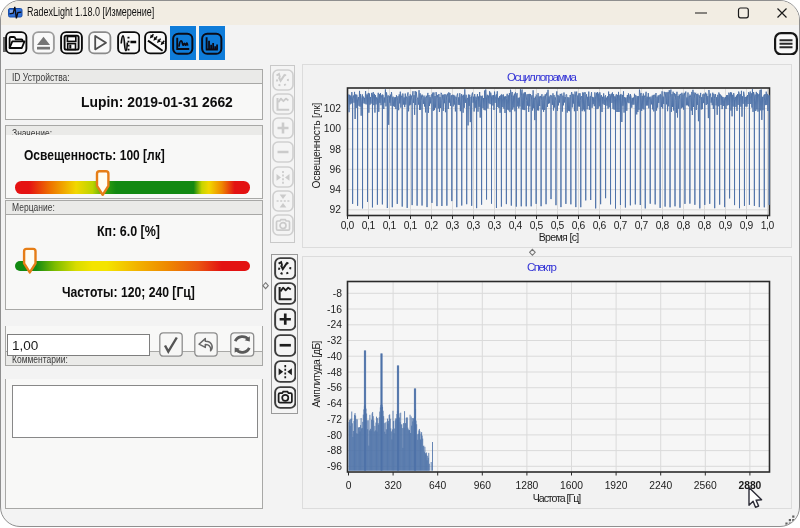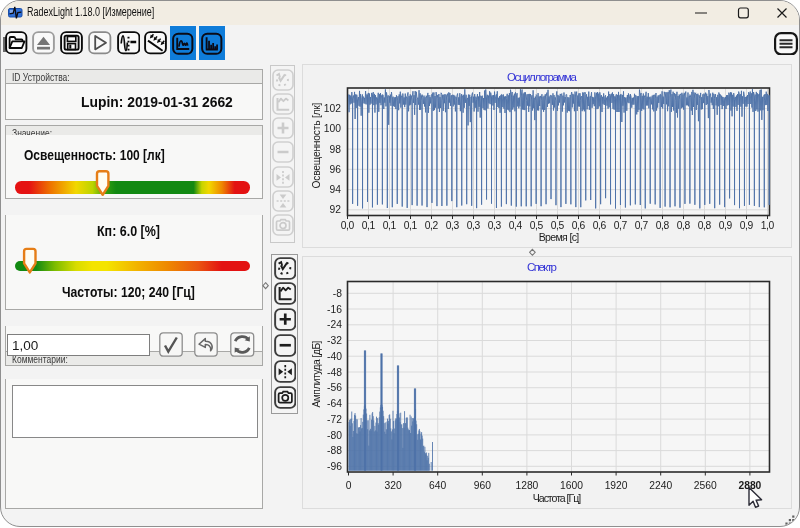--- a/index.html
+++ b/index.html
@@ -84,20 +84,23 @@
 <div class="ghdr" style="left:4px;top:68px;width:257.5px;height:14.5px">
       <span>ID Устройства:</span>
     </div>
 <div class="gbody" style="left:4px;top:82.5px;width:257.5px;height:36.5px"></div>
 
 <div class="ghdr" style="left:4px;top:124px;width:257.5px;height:14.5px">
       <span>Значение:</span>
     </div>
 <div class="gbody" style="left:4px;top:134.0px;width:257.5px;height:63.5px"></div>
 
+<div class="ghdr" style="left:4px;top:198.5px;width:257.5px;height:15.5px">
+      <span>Мерцание:</span>
+    </div>
 <div class="gbody" style="left:4px;top:214.0px;width:257.5px;height:94.5px"></div>
 
 <div class="gbody" style="left:4px;top:324.6px;width:257.5px;height:35.5px"></div>
 
 <div class="ghdr" style="left:4px;top:350px;width:257.5px;height:15px">
       <span>Комментарии:</span>
     </div>
 <div class="gbody" style="left:4px;top:377.5px;width:257.5px;height:130.5px"></div>
 <div class="b" style="left:80.3px;top:92.5px;transform:scaleX(0.95)">Lupin: 2019-01-31 2662</div>
 <div class="b" style="left:23px;top:146px;transform:scaleX(0.823)">Освещенность: 100 [лк]</div>

